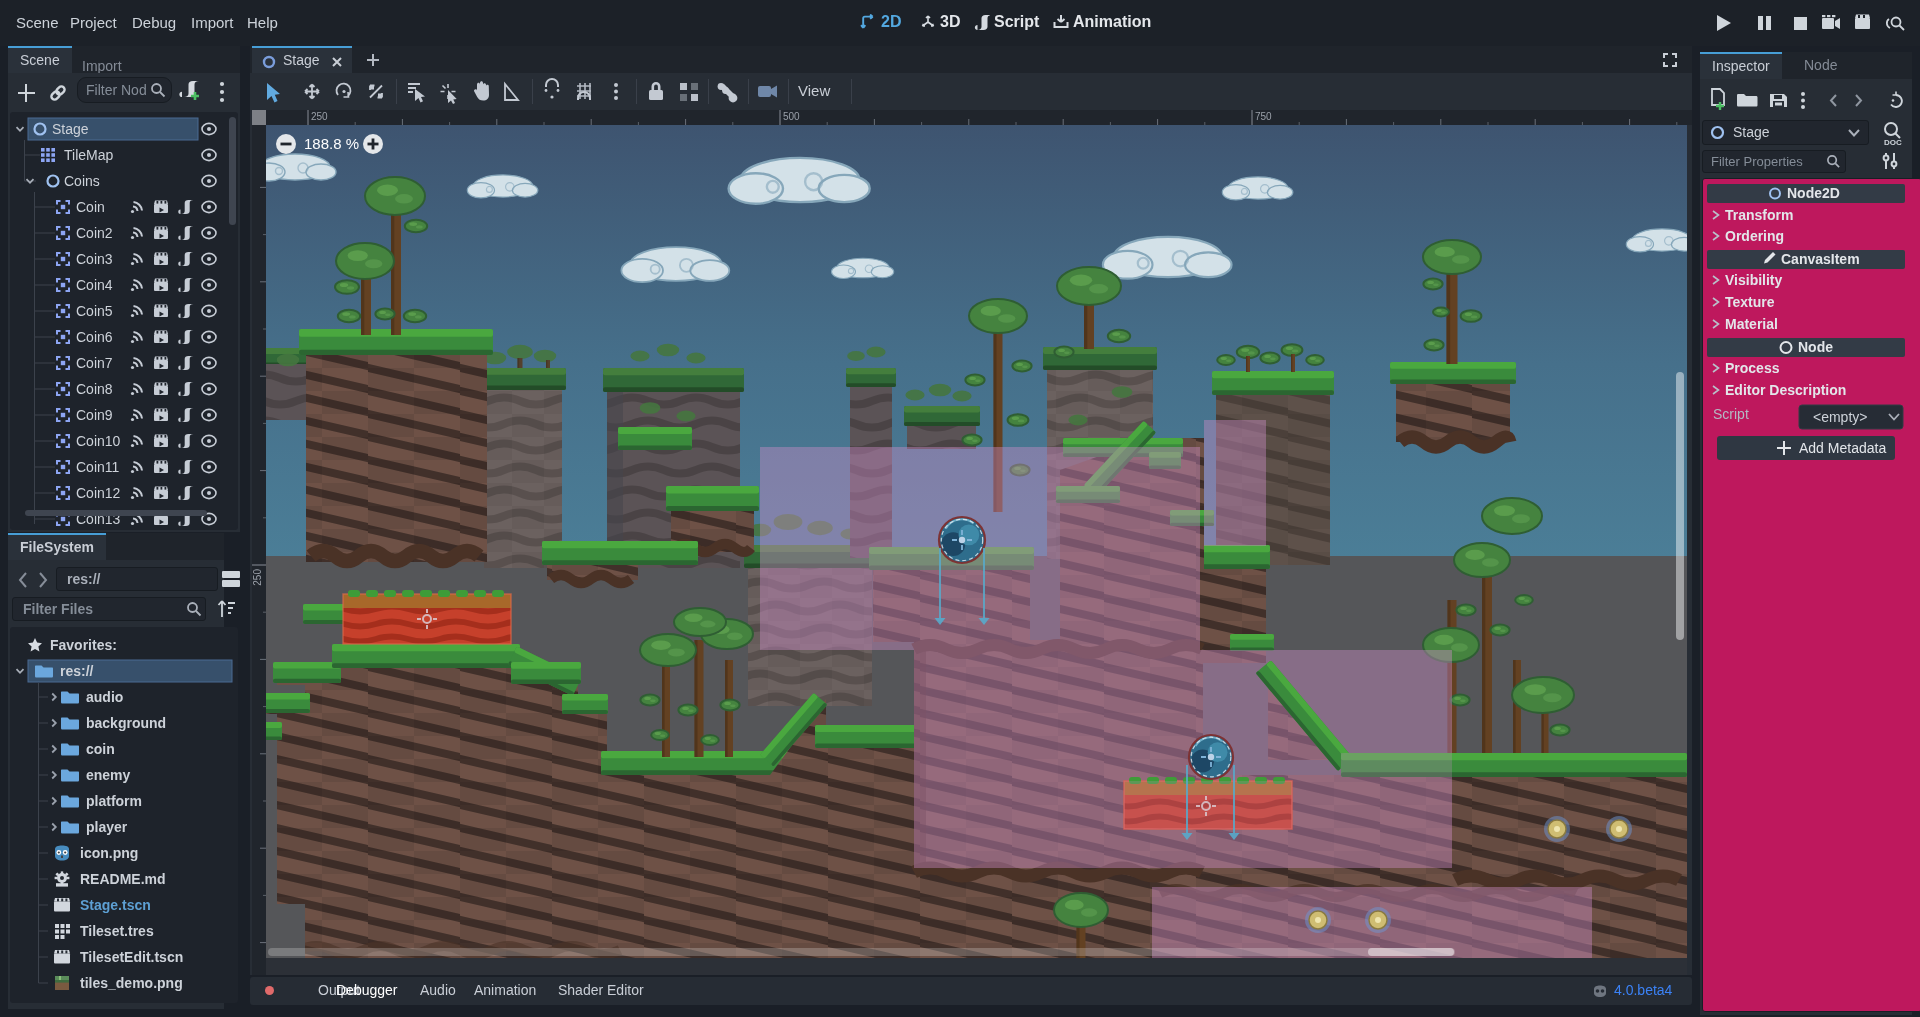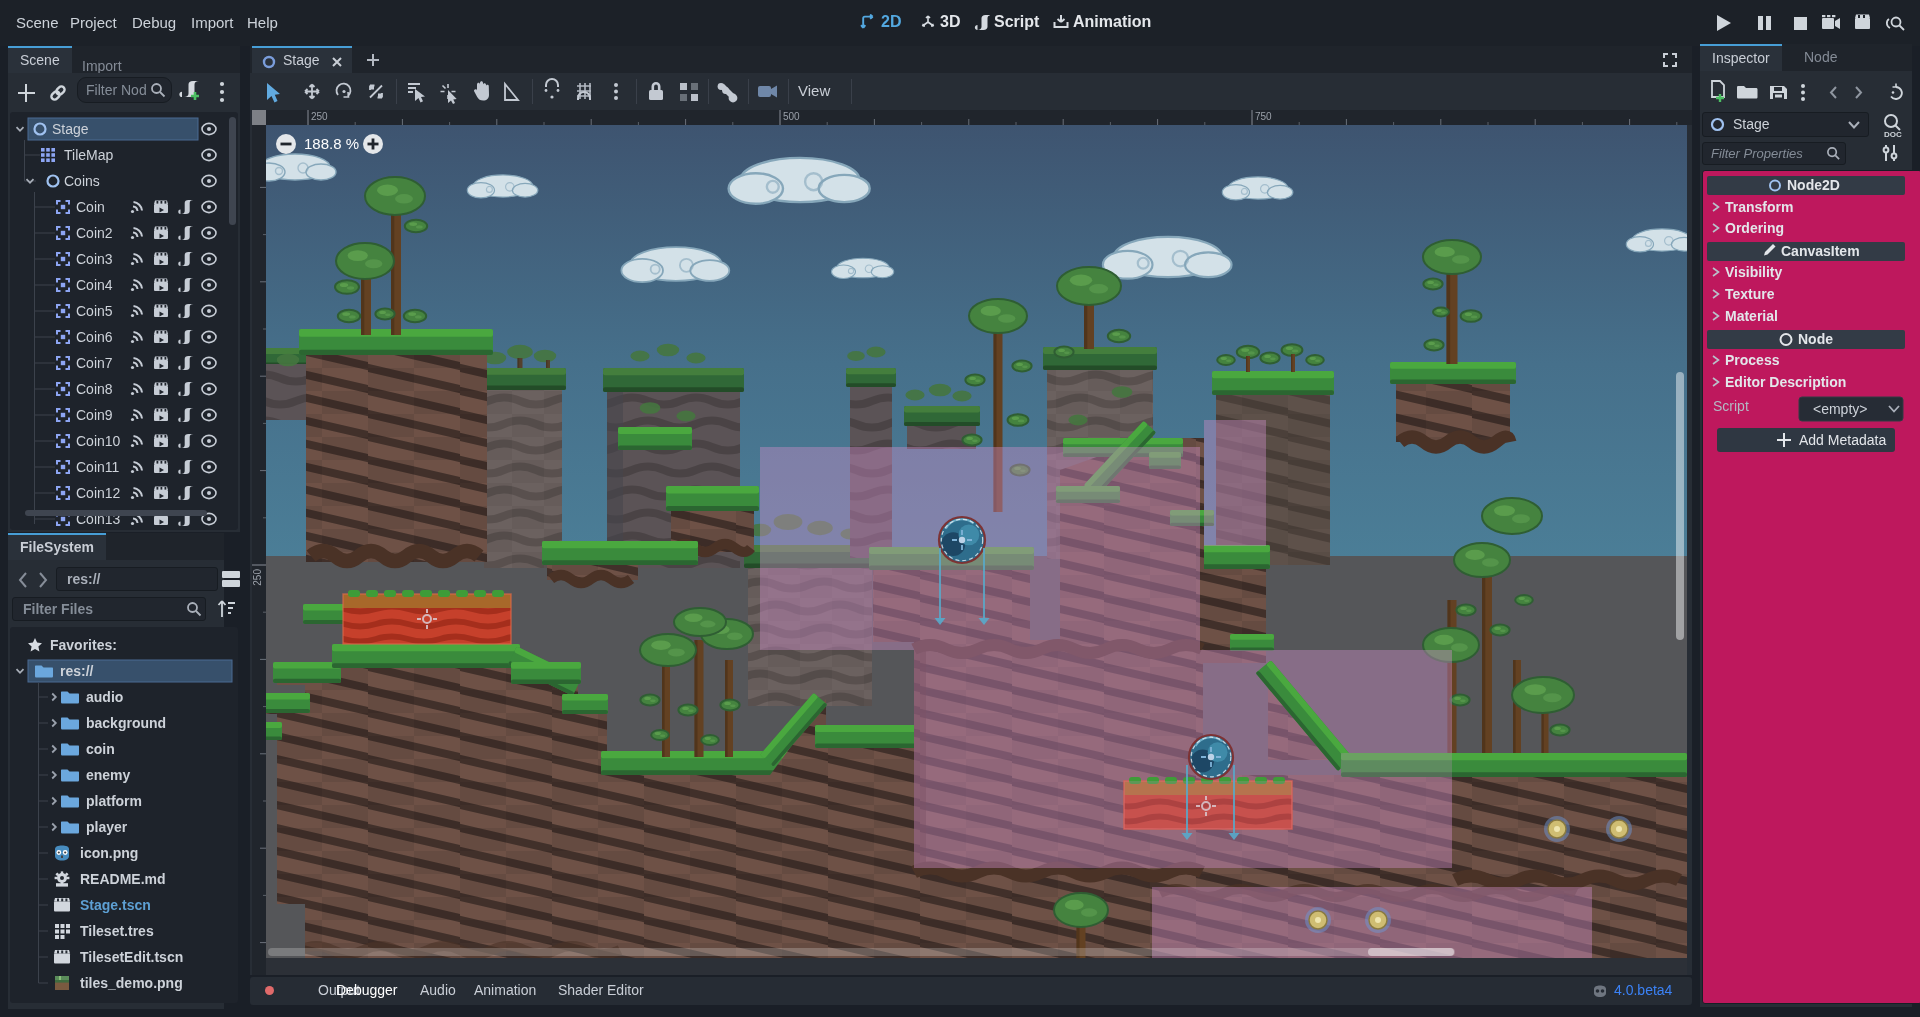--- a/index.html
+++ b/index.html
@@ -1260,21 +1260,21 @@
   <span class="abs" style="left:224px; top:5px; font-size:14px; color:#c9ced6;">Animation</span>
   <span class="abs" style="left:308px; top:5px; font-size:14px; color:#c9ced6;">Shader Editor</span>
   <svg class="abs" style="left:1342px; top:6px;" width="16" height="16" viewBox="0 0 16 16">
       <path d="M2 6 C2 3.5 5 2.5 8 2.5 C11 2.5 14 3.5 14 6 L14 10 C14 12.5 11.5 14 8 14 C4.5 14 2 12.5 2 10 Z" fill="#6f7680"></path>
       <circle cx="5.5" cy="8" r="1.8" fill="#262c34"></circle>
       <circle cx="10.5" cy="8" r="1.8" fill="#262c34"></circle>
     </svg>
   <span class="abs" style="left:1364px; top:5px; font-size:14px; color:#3b82f6;">4.0.beta4</span>
 </div>
 
-<div id="inspdock" class="abs" style="left:1700px; top:44px; width:212px; height:963px;">
+<div id="inspdock" class="abs" style="left:1700px; top:52px; width:212px; height:963px;">
   <div class="tabbar">
     <div class="tab active" style="left:0;">Inspector</div>
     <div class="tab" style="left:92px; color:#848b96;">Node</div>
   </div>
   <div class="panelbody" id="inspbody">
 
     <svg class="abs" style="left:0; top:7px;" width="212" height="26" viewBox="0 0 212 26">
       <g fill="#cfd5db">
         <path d="M12 3 h8 l4 4 v12 h-12 z" fill="none" stroke="#cfd5db" stroke-width="1.8"></path>
         <path d="M20 16 L20 24 M16 20 L24 20" stroke="#4cbf63" stroke-width="2.4" fill="none"></path>
@@ -1311,21 +1311,21 @@
         <path d="M1 1 L6 6.5 L11 1" stroke="#aab0ba" stroke-width="2" fill="none"></path>
       </svg>
     <svg class="abs" style="left:178px; top:40px;" width="26" height="28" viewBox="0 0 26 28">
       <g stroke="#cfd5db" stroke-width="2" fill="none">
           <circle cx="13" cy="10" r="6"></circle>
           <path d="M17.5 14.5 L22 19"></path>
         </g>
       <text x="6" y="26" fill="#cfd5db" font-size="8" font-weight="bold">DOC</text>
     </svg>
 
-    <div class="inputbox" style="left:2px; top:71px; width:144px; height:23px; line-height:21px; padding-left:8px; font-size:13px;font-style:italic;">Filter Properties</div>
+    <div class="inputbox" style="left:2px; top:71px; width:144px; height:23px; line-height:21px; padding-left:8px; font-size:13px;">Filter Properties</div>
     <svg class="abs" style="left:126px; top:75px;" width="15" height="15" viewBox="0 0 16 16" stroke="#aab0ba" stroke-width="1.8" fill="none">
         <circle cx="6.5" cy="6.5" r="4.5"></circle>
         <path d="M10 10 L14 14"></path>
       </svg>
     <svg class="abs" style="left:180px; top:72px;" width="20" height="20" viewBox="0 0 20 20" stroke="#cfd5db" stroke-width="2" fill="none">
       <path d="M6 2 L6 18 M14 2 L14 18"></path>
         <circle cx="6" cy="7" r="2.4" fill="#272d35"></circle>
         <circle cx="14" cy="13" r="2.4" fill="#272d35"></circle>
     </svg>
 

